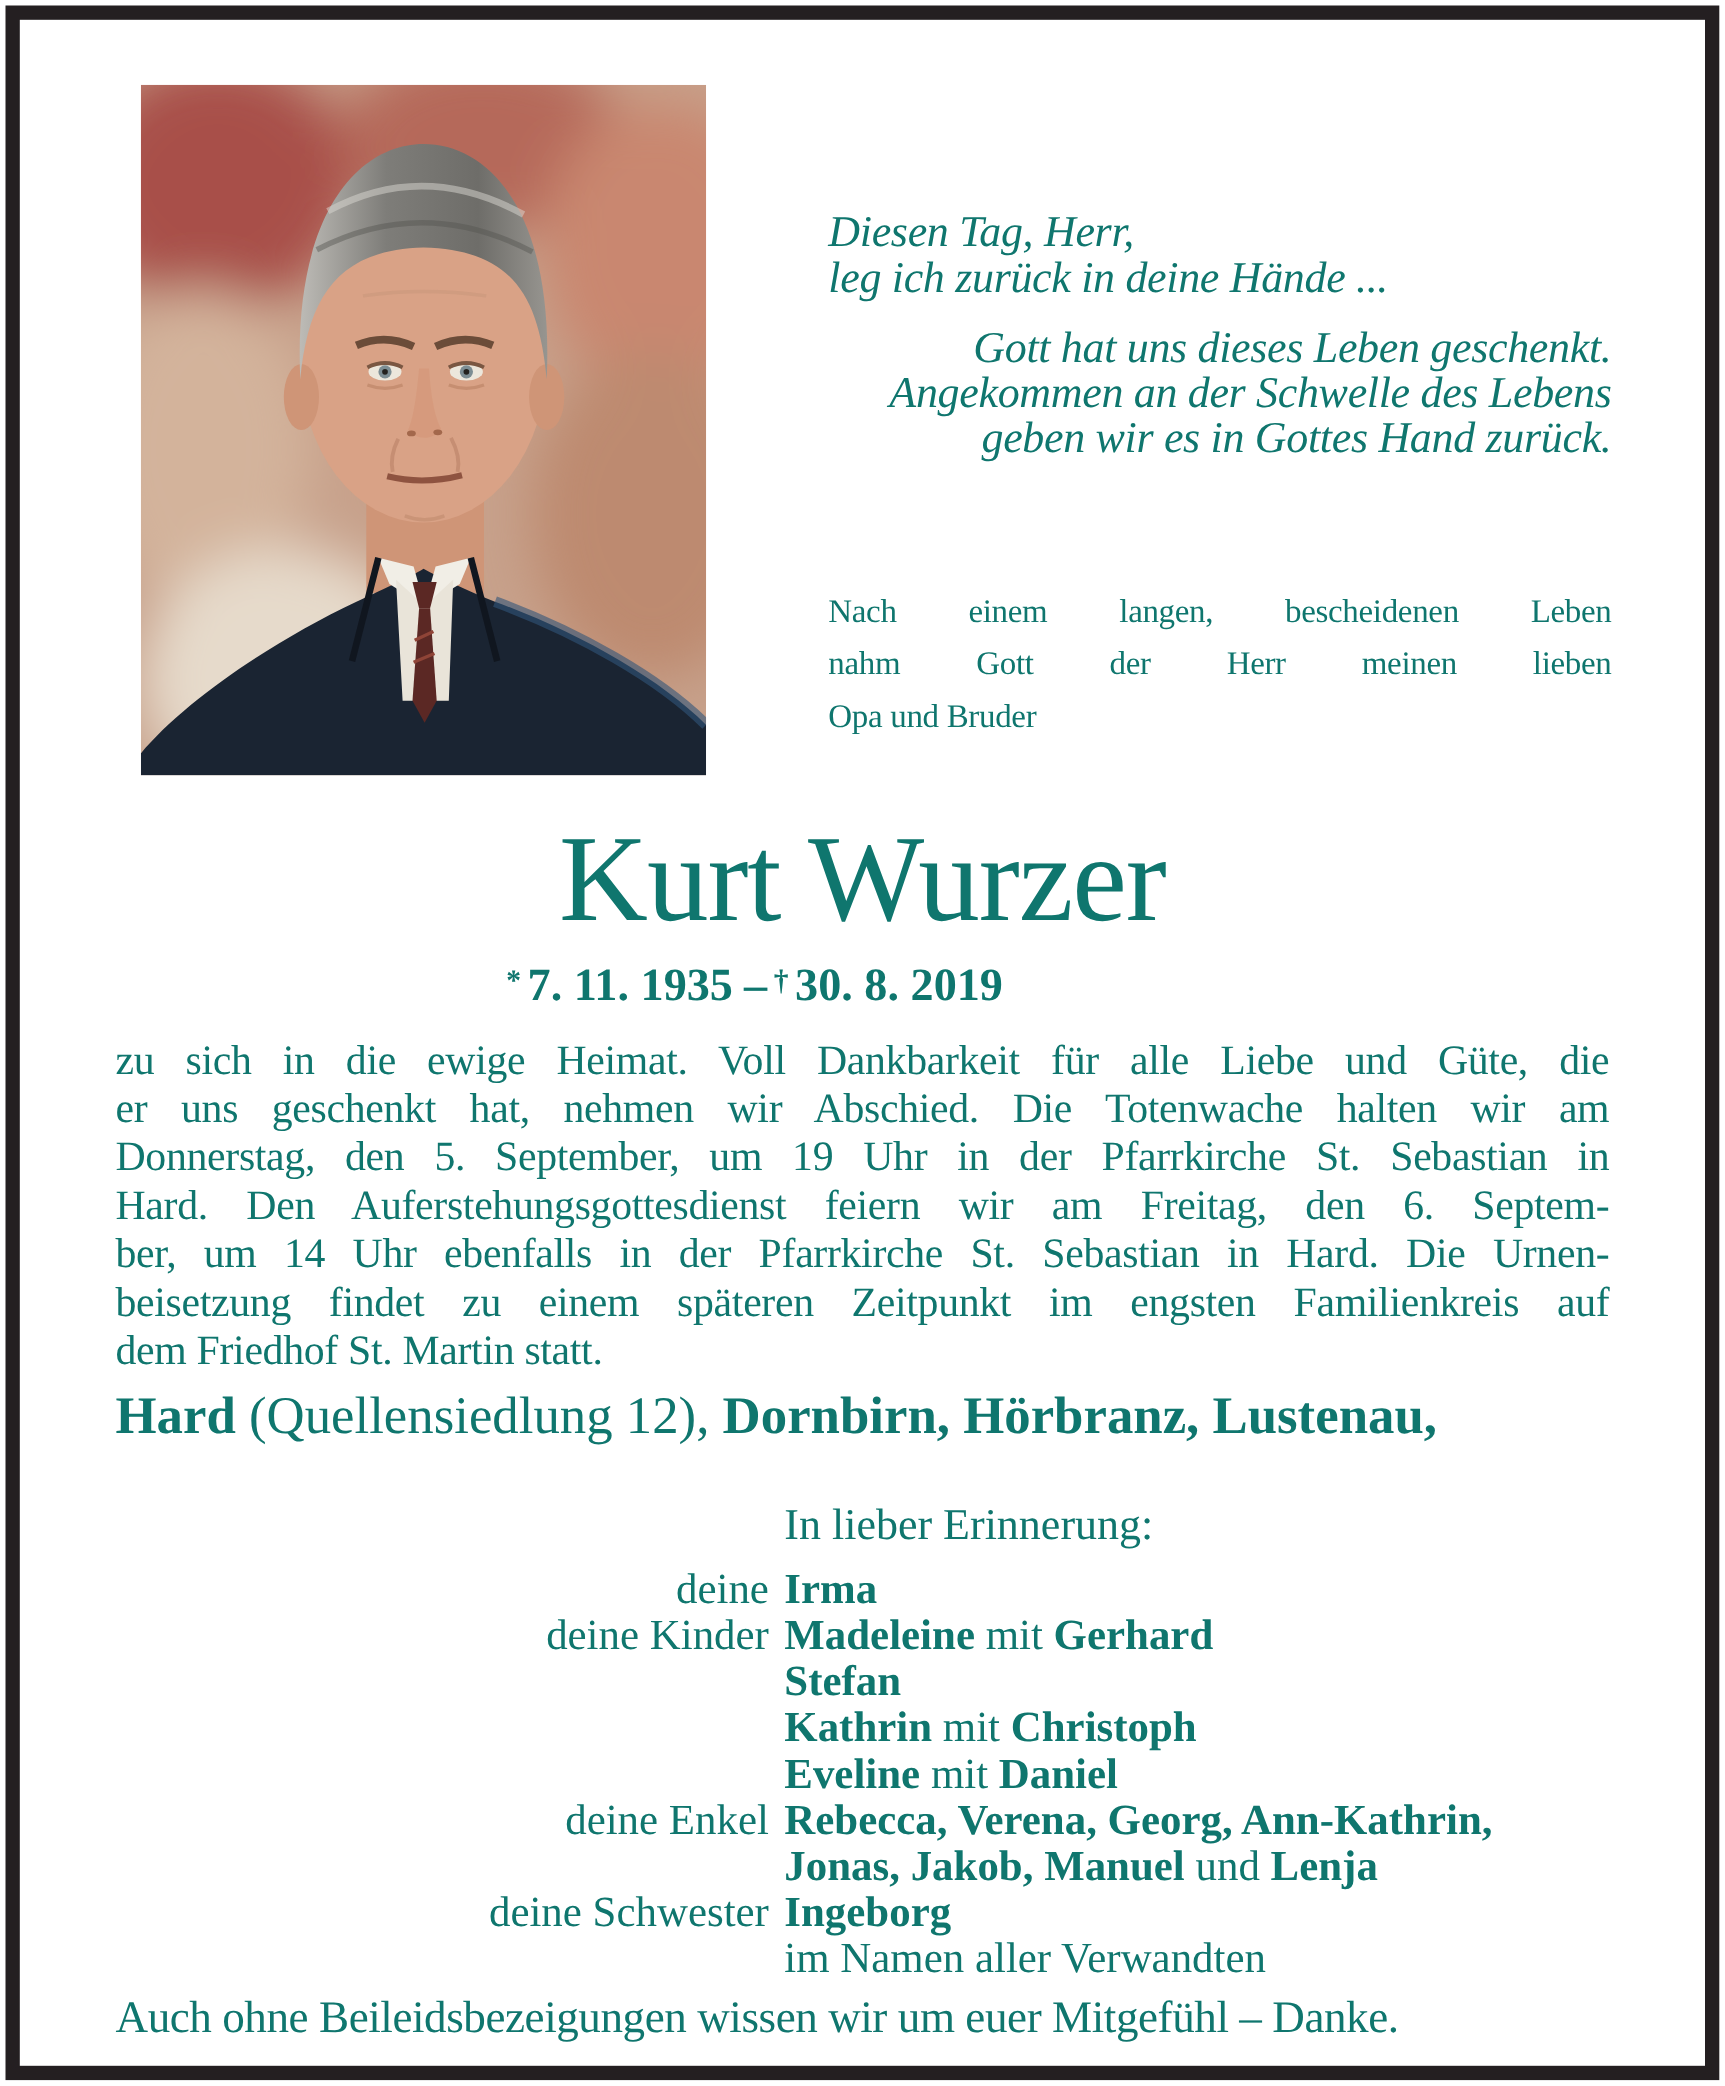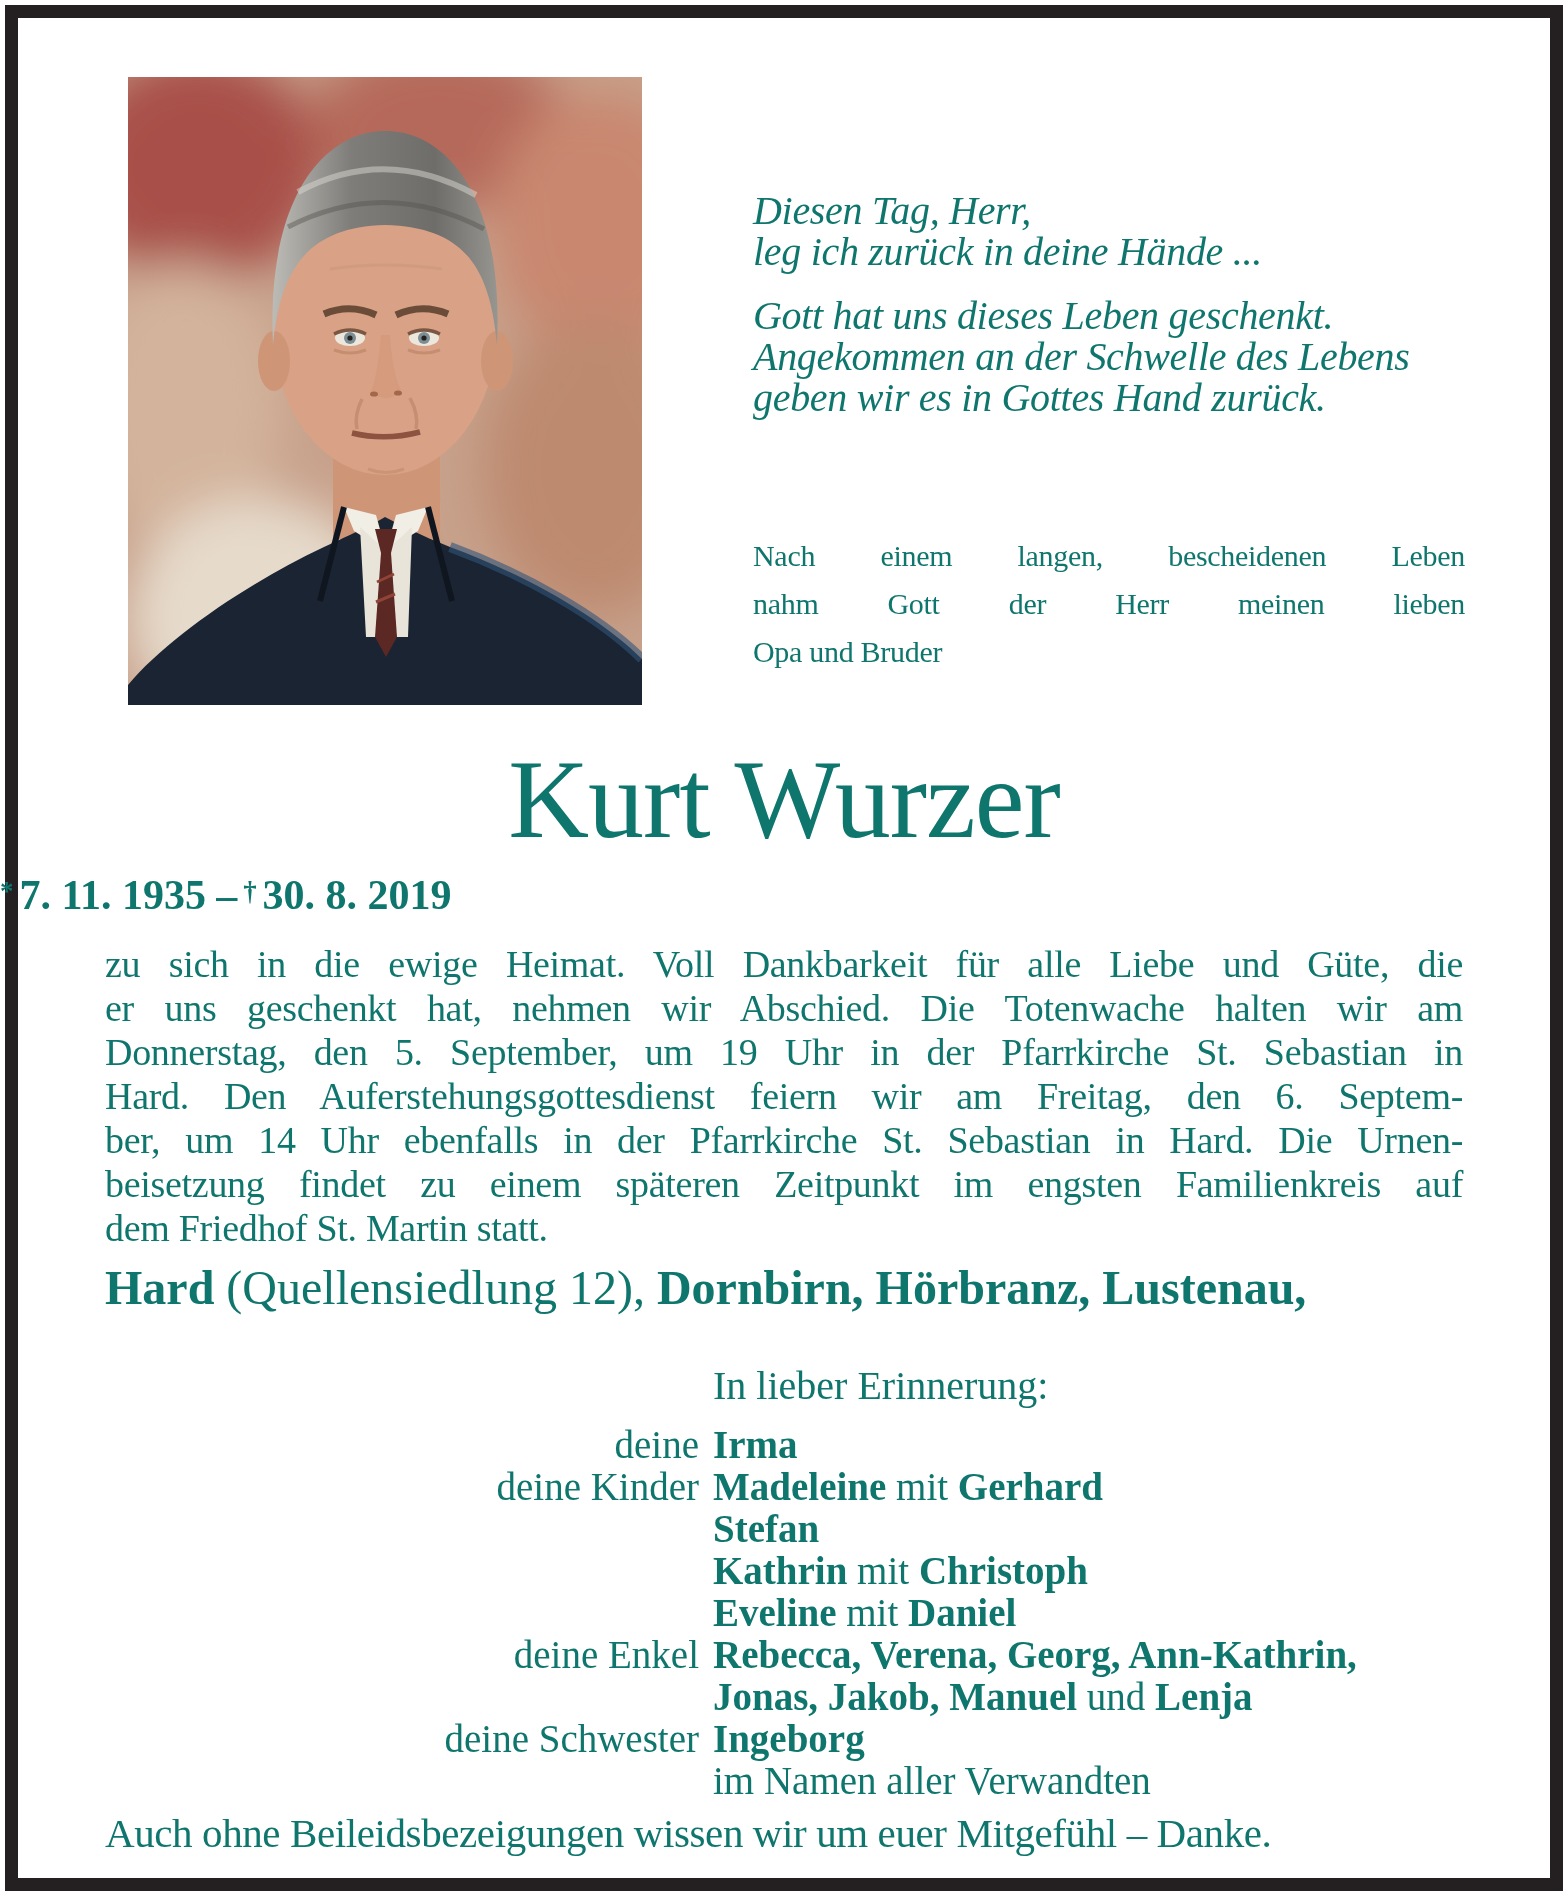--- a/index.html
+++ b/index.html
@@ -2,25 +2,25 @@
 <html><head>
 <meta charset="utf-8">
 <style>
   html,body{margin:0;padding:0;background:#ffffff;}
   .page{position:relative;width:1568px;height:1896px;background:#ffffff;overflow:hidden;
         font-family:"Liberation Serif","DejaVu Serif",serif;color:#0f766e;}
   .frame{position:absolute;left:5px;top:5px;right:5px;bottom:5px;border:13px solid #241f21;pointer-events:none;}
   .abs{position:absolute;}
   .photo{left:128px;top:77px;width:514px;height:628px;overflow:hidden;}
   .verse{left:753px;top:190px;width:712px;font-size:40px;line-height:41px;font-style:italic;letter-spacing:-0.3px;}
-  .verse .stanza2{margin-top:23px;}
+  .verse .stanza2{margin-top:23px;text-align:right;}
   .intro{left:753px;top:532px;width:712px;font-size:30px;line-height:48px;letter-spacing:-0.3px;}
   .jline{text-align:justify;text-align-last:justify;}
   .name{left:0;top:740px;width:1568px;text-align:center;font-size:112px;line-height:118px;letter-spacing:-1px;}
-  .dates{left:0;top:868px;width:1372px;font-size:42px;line-height:46px;font-weight:bold;}
+  .dates{left:0;top:868px;width:1372px;text-align:center;font-size:42px;line-height:46px;font-weight:bold;}
   .dates .sym{font-size:64%;vertical-align:9px;padding-right:6px;}
   .dates .sep{padding:0 6px 0 10px;}
   .announce{left:105px;top:942px;width:1358px;font-size:38px;line-height:44px;letter-spacing:-0.3px;}
   .location{left:105px;top:1266px;width:1358px;font-size:48px;line-height:44px;}
   .august{left:105px;top:1318px;width:1358px;font-size:40px;line-height:44px;}
   .rheading{left:713px;top:1364px;font-size:40px;line-height:44px;}
   .family{left:259px;top:1424px;display:grid;grid-template-columns:440px 760px;column-gap:14px;
           font-size:39px;line-height:42px;}
   .fam-label{text-align:right;}
   .fam-names{text-align:left;}

